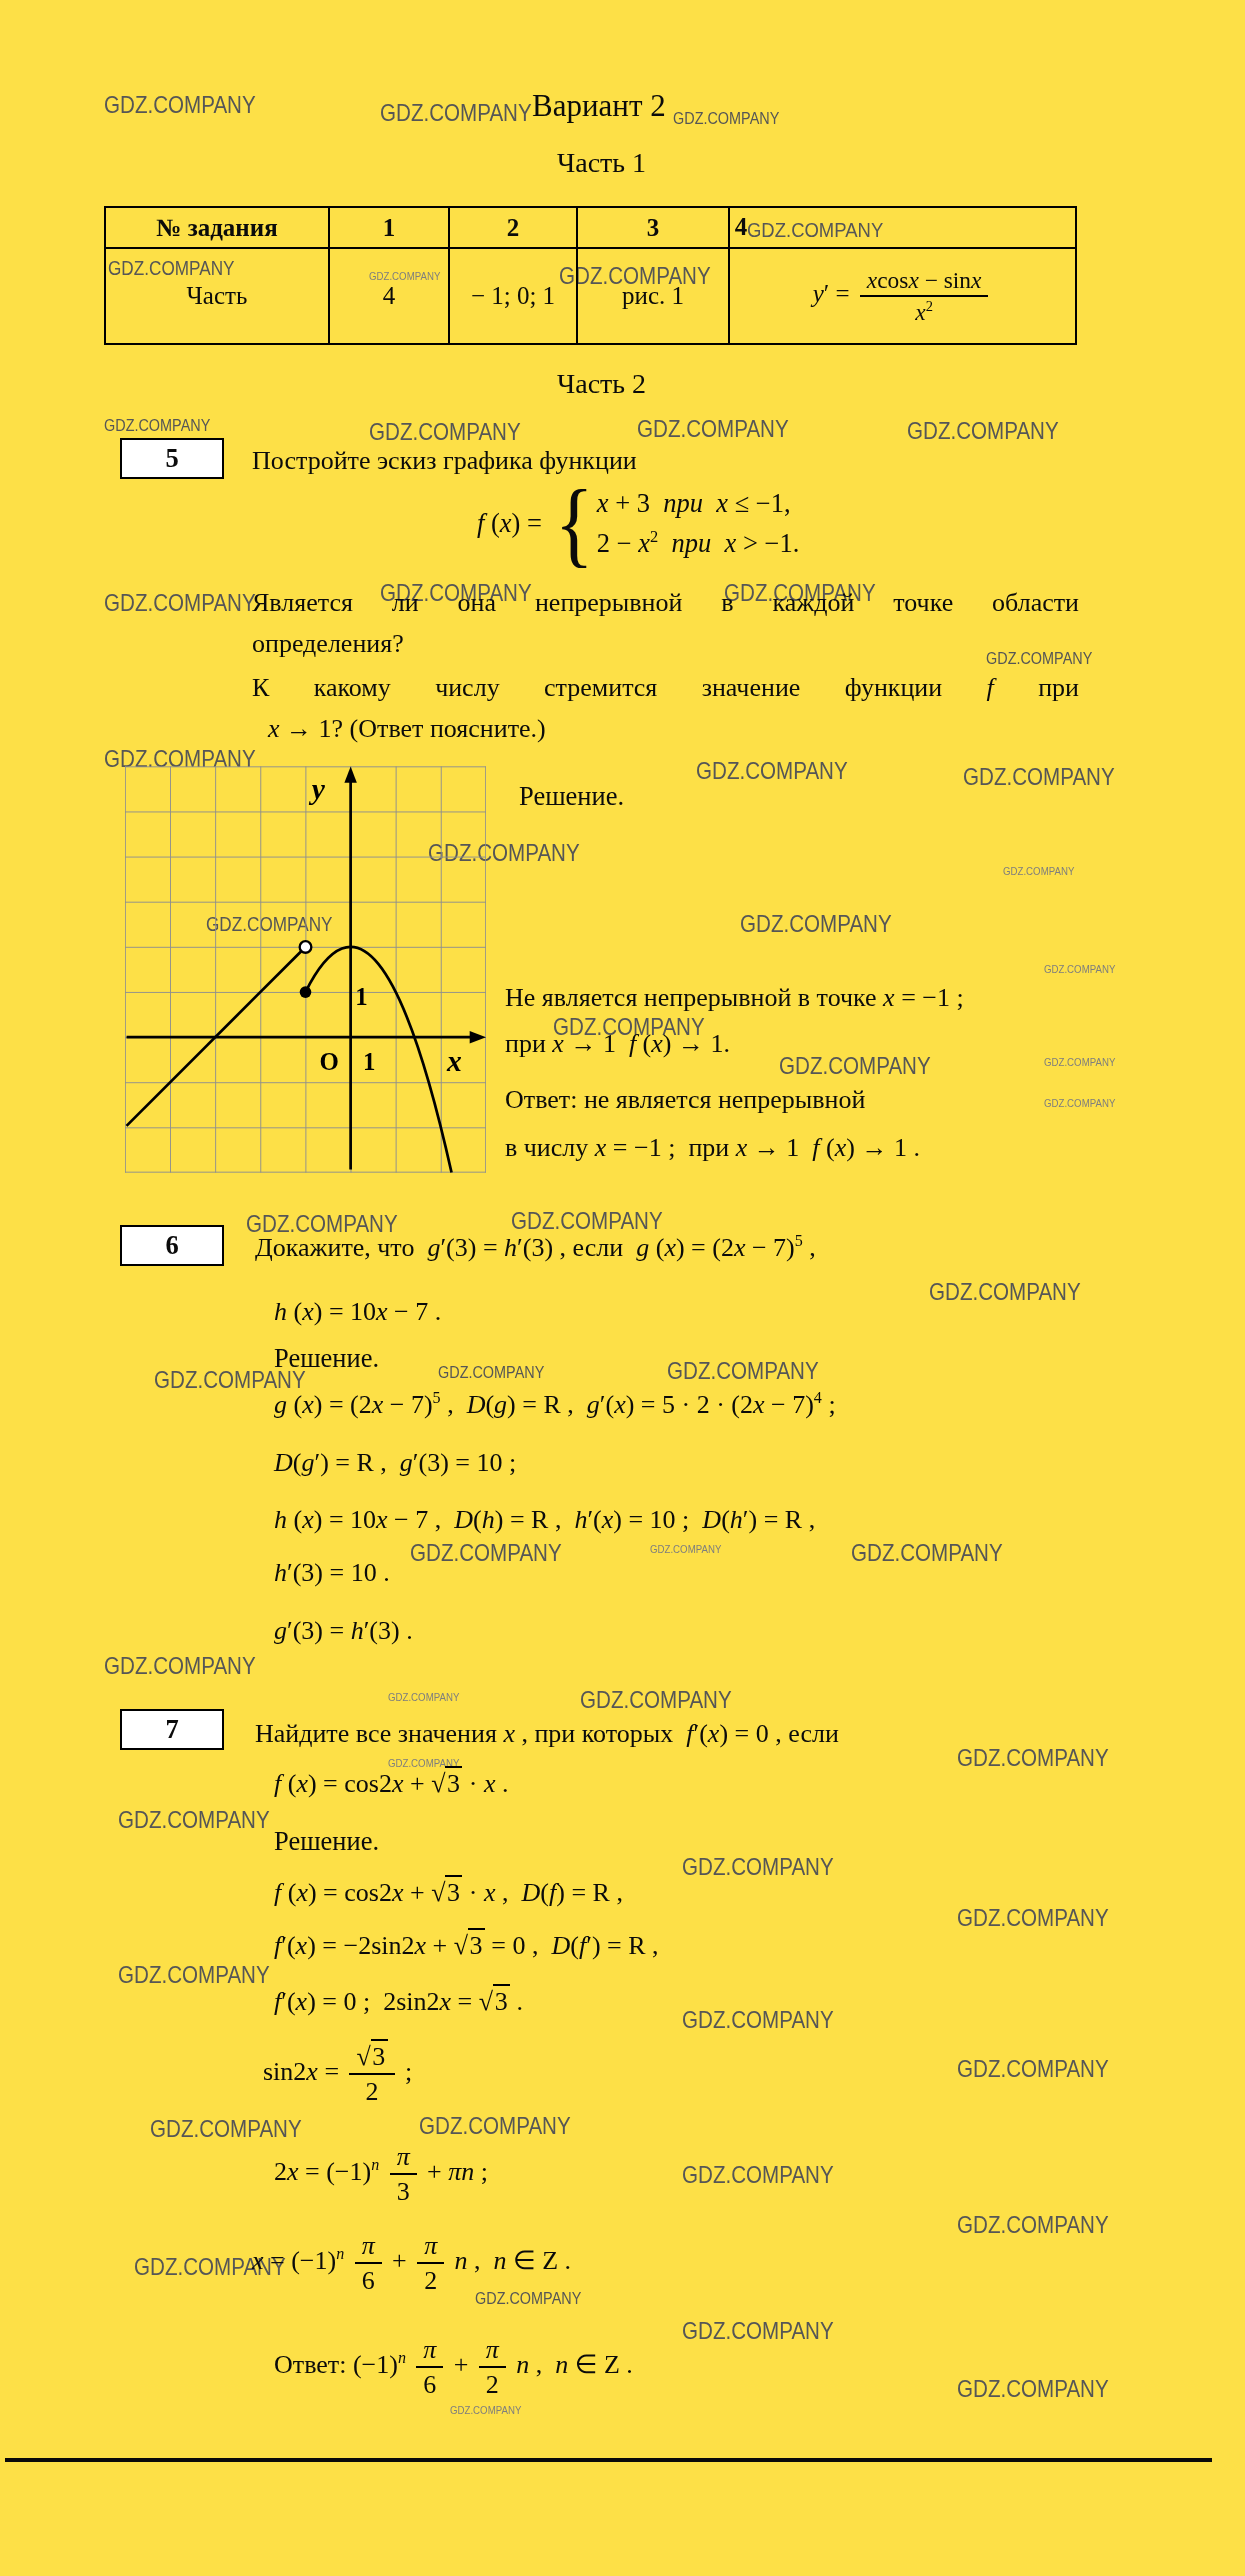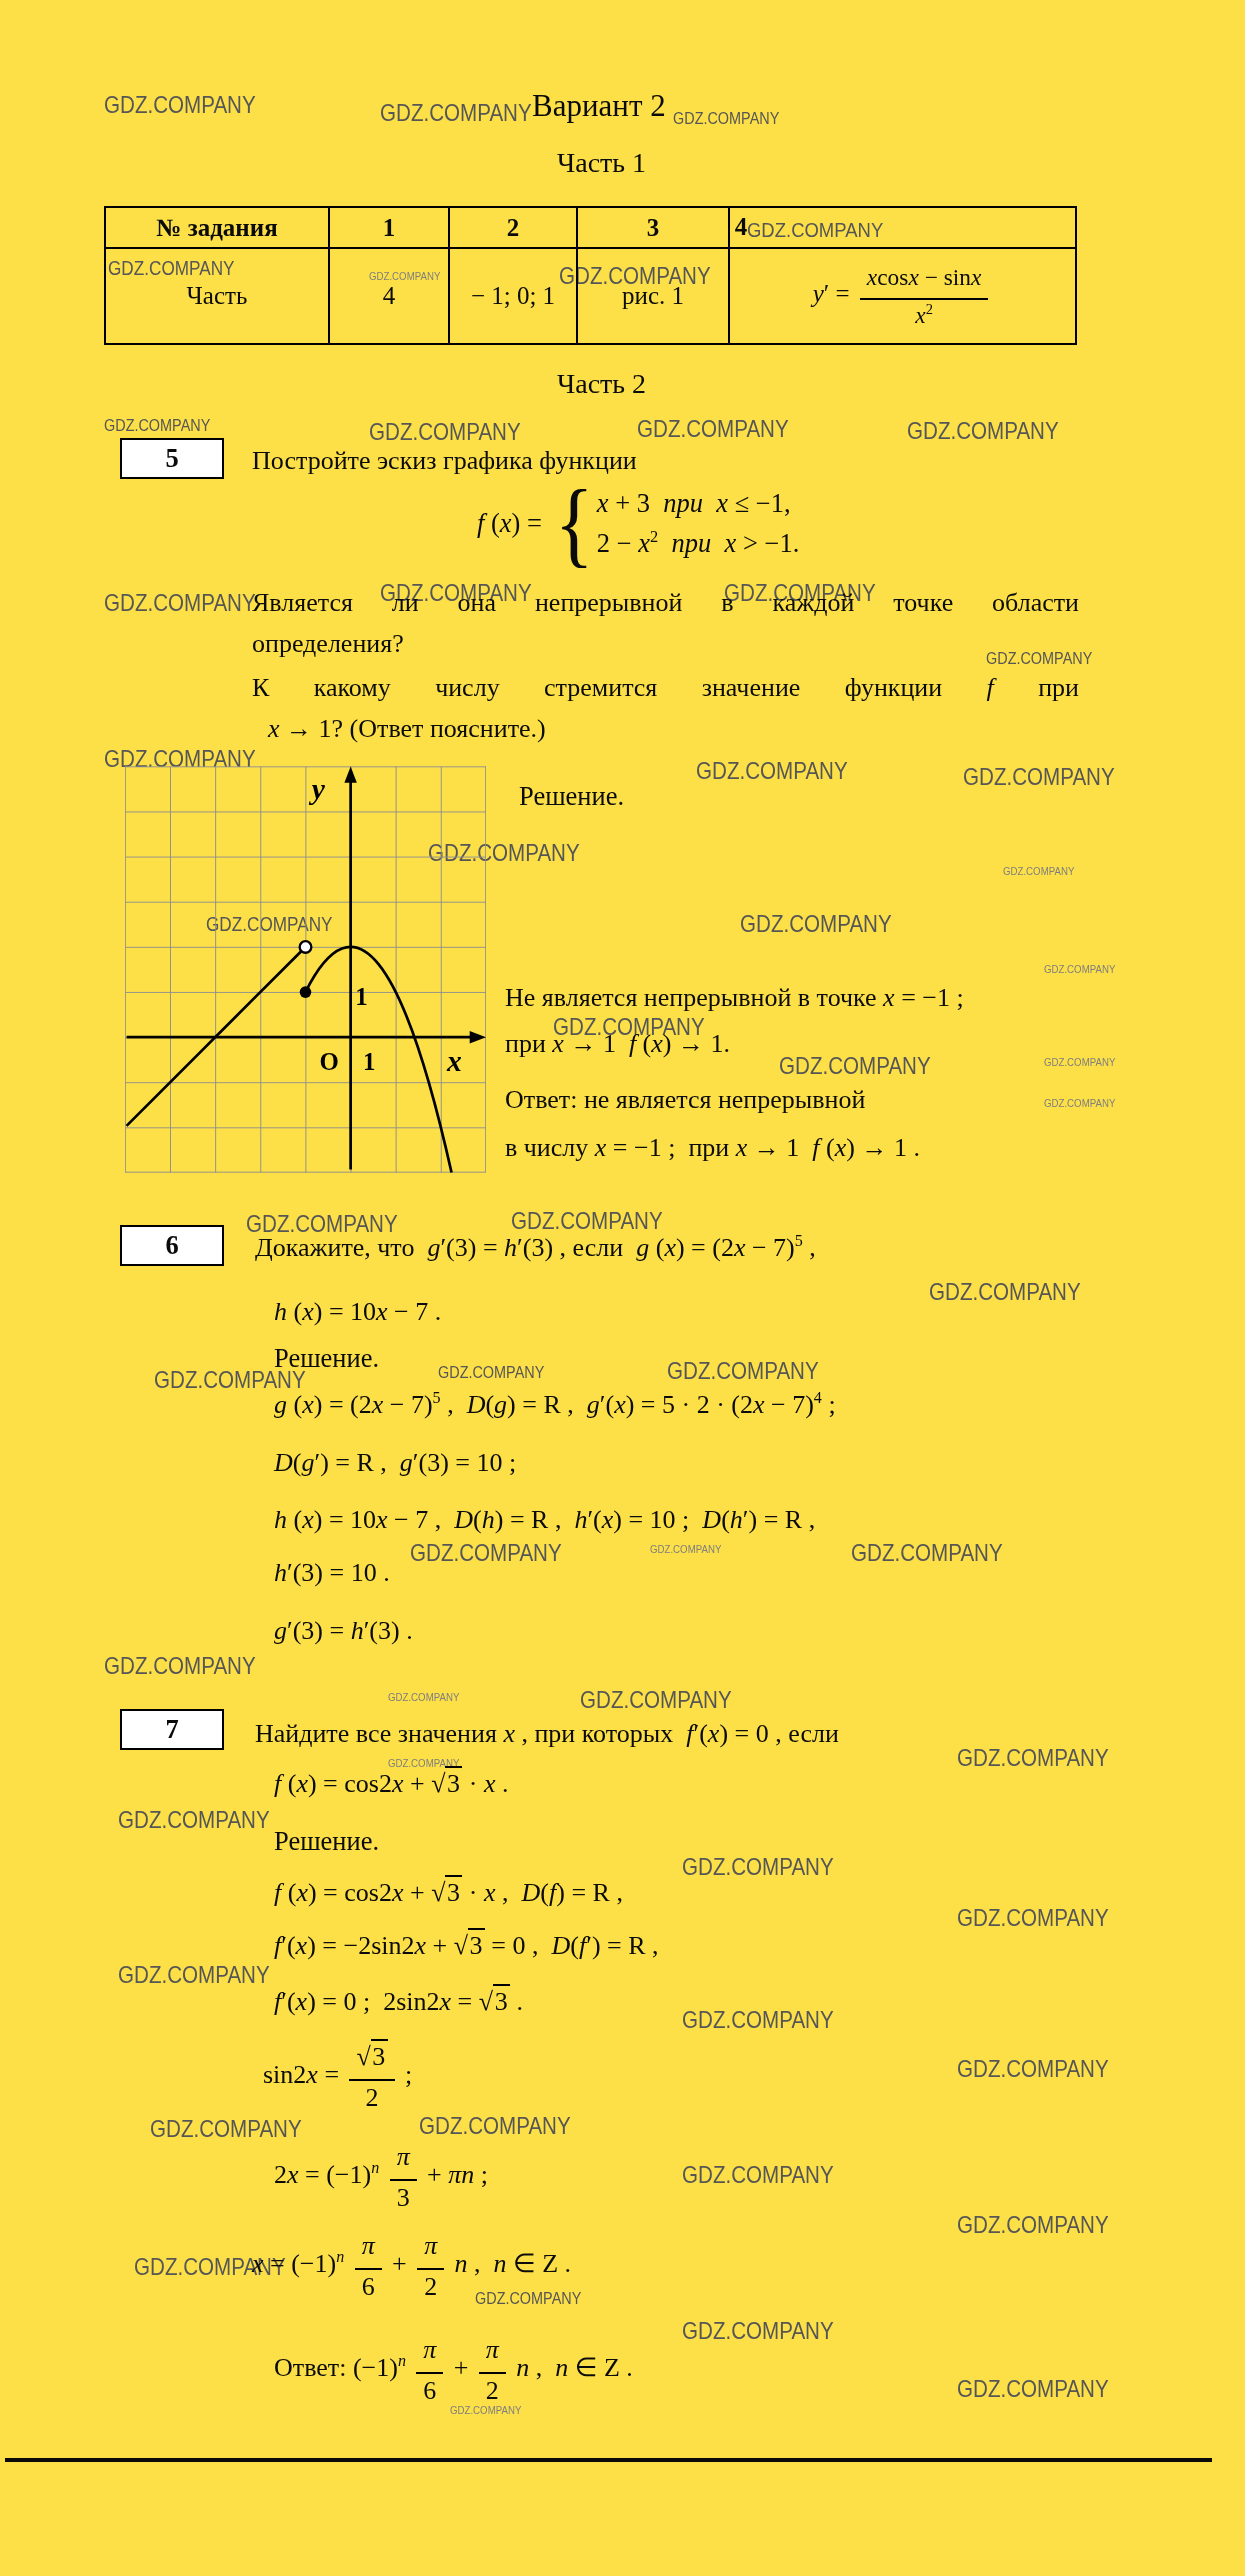--- a/index.html
+++ b/index.html
@@ -21,21 +21,21 @@
   .wm{position:absolute;z-index:1;font-family:"Liberation Sans",sans-serif;color:#565656;
       white-space:nowrap;transform:scaleX(.88);transform-origin:0 50%}
   .wm-lg{font-size:23.4px}
   .wm-md{font-size:19.5px}
   .wm-sm{font-size:16.4px}
   .wm-xs{font-size:11px;color:#7e7e7e}
   .wm-inline{font-family:"Liberation Sans",sans-serif;color:#565656;font-size:21px;font-weight:400;
       display:inline-block;transform:scaleX(.88);transform-origin:0 50%;vertical-align:middle}
   
   .frac{display:inline-block;vertical-align:middle;text-align:center;line-height:1.12;margin:0 3.9px}
-  .frac>.num{display:block;border-bottom:2.3px solid #000;padding:0 7px 8px}
+  .frac>.num{display:block;border-bottom:2.3px solid #000;padding:0 7px 2px}
   .frac>.den{display:block;padding-top:1.6px}
   .sqrt{white-space:nowrap}
   .sqrt .rad{border-top:2.3px solid #000;padding:0.8px 2.3px 0 1.6px}
   
   table.ans{position:absolute;left:104px;top:206px;z-index:2;border-collapse:collapse;font-size:25px;table-layout:fixed}
   table.ans th,table.ans td{border:2.3px solid #000;text-align:center;vertical-align:middle;padding:0;overflow:visible}
   table.ans th{font-weight:700;height:41px}
   table.ans td{height:96px}
   table.ans .h4{text-align:left;padding-left:4.7px}
   table.ans .frac{font-size:23.4px}

